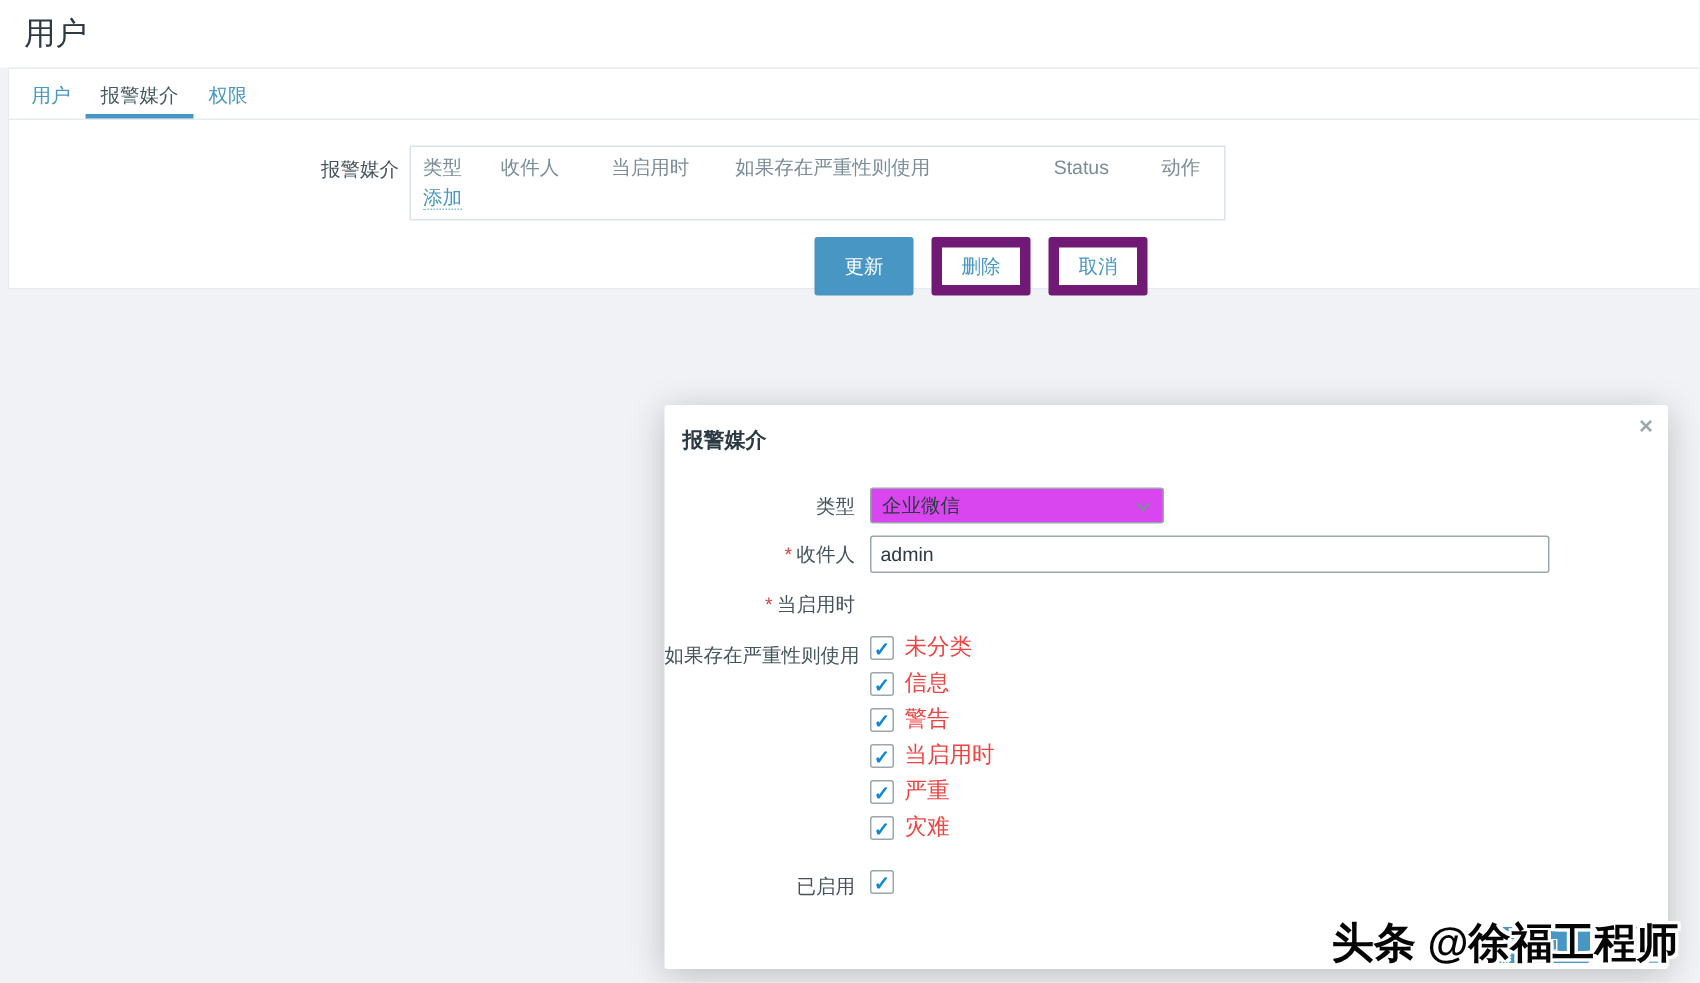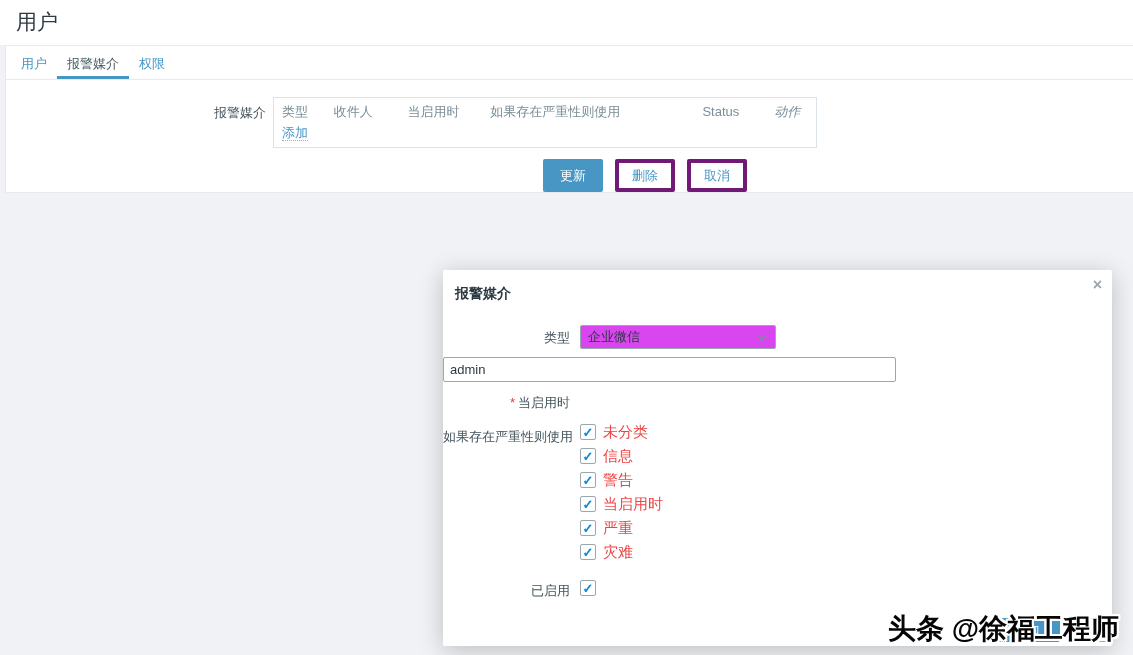--- a/index.html
+++ b/index.html
@@ -41,31 +41,31 @@
   }
   .media-block { margin-left: 3px; }
   .media-table { width: 544px; border: 1px solid #dce3e8; }
   .media-thead { display: flex; padding: 6px 0 2px 8px; }
   .media-th { font-size: 13px; color: #7a8d99; line-height: 16px; }
   .media-th:nth-child(1){ width: 52px; }
   .media-th:nth-child(2){ width: 74px; }
   .media-th:nth-child(3){ width: 83px; }
   .media-th:nth-child(4){ width: 213px; }
   .media-th:nth-child(5){ width: 72px; }
-  .media-th:nth-child(6){ width: 42px; font-style: italic; }
+  .media-th:nth-child(6){ width: 42px; }
   .media-trow { padding: 2px 0 6px 8px; line-height: 16px; }
   .add-link {
     font-size: 13px; color: #4796c4; text-decoration: none;
     border-bottom: 1px dotted #88b9da; cursor: pointer;
   }
   .form-buttons { display: flex; gap: 12px; margin: 11px 0 0 270px; }
   .btn {
     font-family: inherit; font-size: 13px; line-height: 15px;
     padding: 5px 13px; border-radius: 2px; cursor: pointer;
-    background: #ffffff; border: 4px solid #701a75; color: #4796c4;
+    background: #ffffff; border: 7px solid #701a75; color: #4796c4;
   }
   .btn-primary { background: #4796c4; border-color: #4796c4; color: #ffffff; }
 
   
   .modal {
     position: absolute; left: 443px; top: 270px; width: 669px; height: 376px;
     background: #ffffff; box-shadow: 0 4px 24px rgba(0,0,0,0.22);
     border-radius: 2px; z-index: 10;
   }
   .modal-title {
@@ -180,20 +180,23 @@
           <span>企业微信</span>
           <span>
             <svg width="12" height="8" viewBox="0 0 12 8">
                 <polyline points="2,1.5 6,6 10,1.5" fill="none" stroke="#7a8d99" stroke-width="1.6"></polyline>
               </svg>
           </span>
         </div>
       </div>
 
       <div class="m-row">
+        <div class="m-label">
+          <span class="req">*</span><span>收件人</span>
+        </div>
         <input class="text-input" type="text" value="admin" style="">
       </div>
 
       <div class="m-row r-when">
         <div class="m-label">
           <span class="req">*</span><span>当启用时</span>
         </div>
       </div>
 
       <div class="m-row r-severity">

